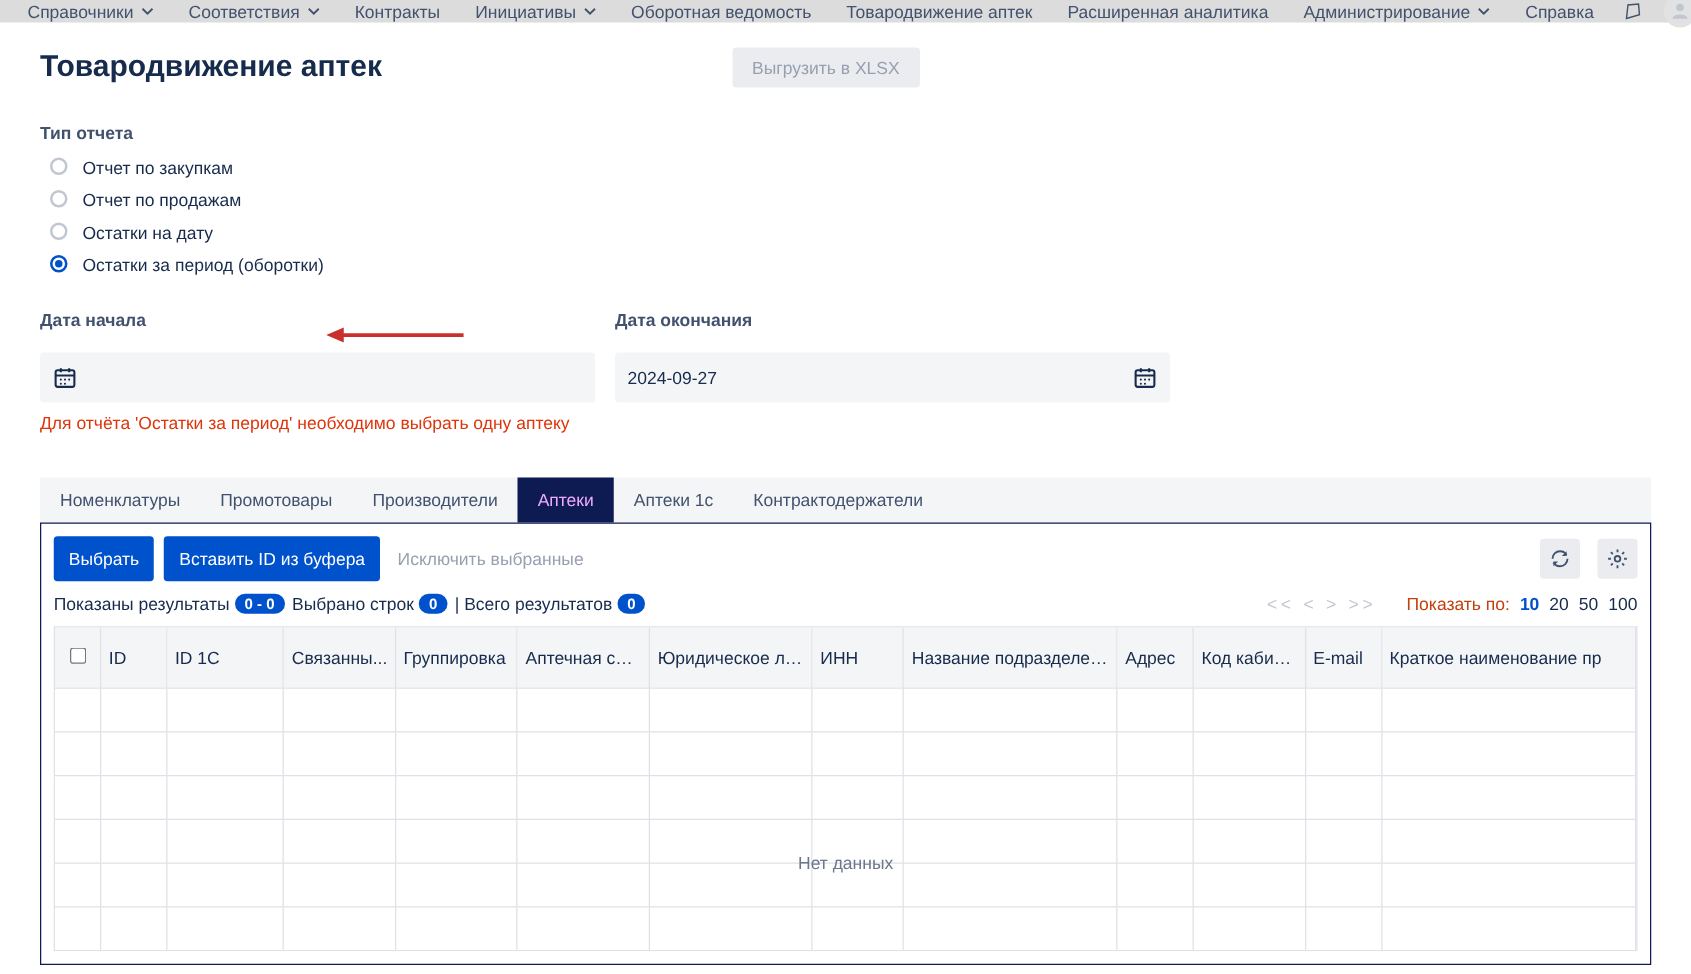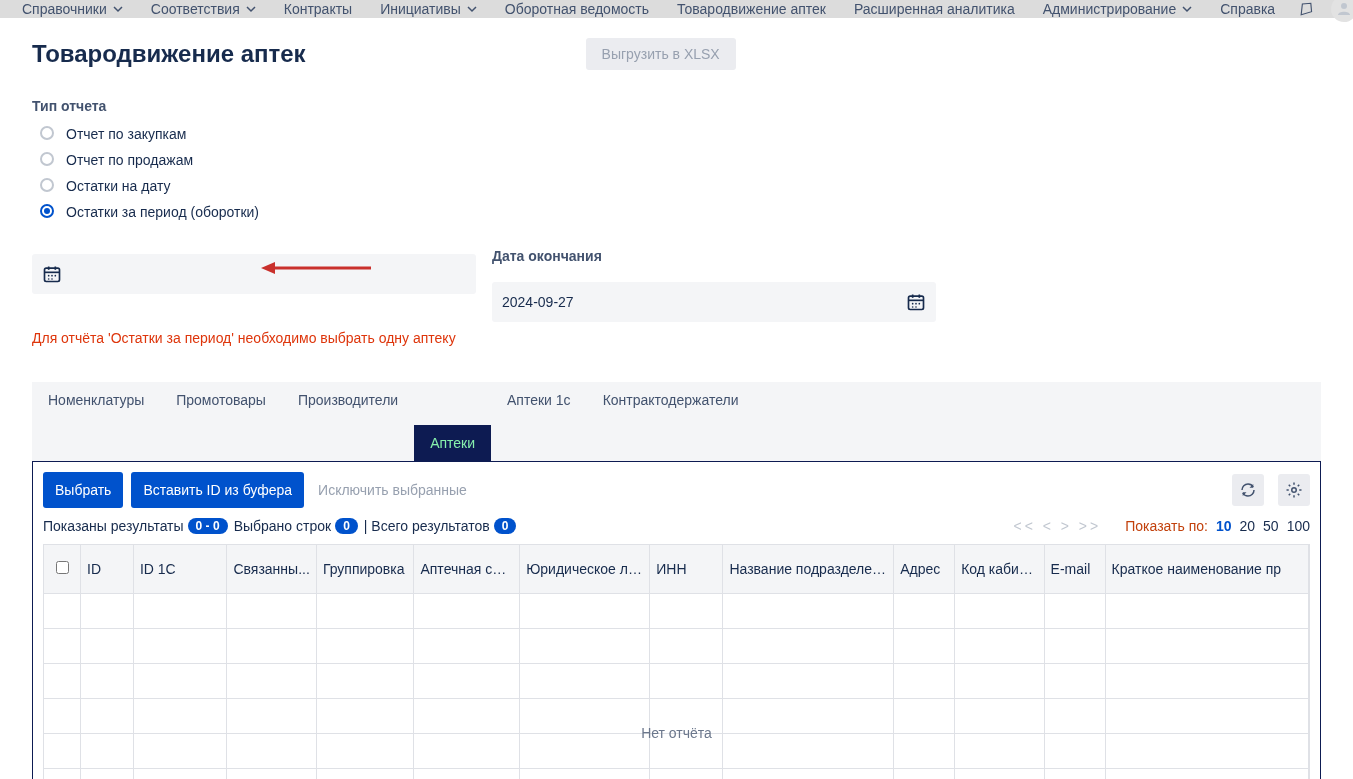--- a/index.html
+++ b/index.html
@@ -37,21 +37,21 @@
     .date-input-wrap { display: flex; align-items: center; background: #f4f5f7; height: 40px; padding: 0 10px; margin-top: 6px; border-radius: 3px; }
     .date-input { flex: 1; border: none; background: transparent; font-size: 14px; color: #172b4d; outline: none; }
     .cal-icon { display: flex; cursor: pointer; }
 
     
     .annotation-arrow { position: absolute; left: 261px; top: 260px; }
 
     
     .tabs-row { display: flex; background: #f4f5f7; margin-top: 36px; }
     .tab { padding: 10px 16px; color: #42526e; font-weight: 400; cursor: pointer; }
-    .tab.active { background: #0d1b52; color: #86efac; margin-top: 43px; }
+    .tab.active { background: #0d1b52; color: #f0abfc; }
 
     
     .panel { border: 1px solid #0d1b52; padding: 10px; }
     .panel-actions { display: flex; align-items: center; margin-bottom: 10px; }
     .btn-primary { background: #0052cc; color: #fff; border: none; padding: 10px 12px; border-radius: 3px; font-size: 14px; cursor: pointer; margin-right: 8px; }
     .btn-disabled-text { color: #97a0af; font-size: 14px; margin-left: 6px; }
     .panel-actions-right { margin-left: auto; display: flex; gap: 14px; }
     .icon-btn { width: 32px; height: 32px; background: #ebecf0; border-radius: 3px; display: flex; align-items: center; justify-content: center; cursor: pointer; }
 
     
@@ -170,20 +170,21 @@
       <label>Остатки на дату</label>
     </div>
     <div class="radio-item">
       <input type="radio" name="rt" checked="" style="">
       <label>Остатки за период (оборотки)</label>
     </div>
   </div>
 
   <div class="date-row">
     <div class="date-block">
+      <div class="section-label">Дата начала</div>
       <div class="date-input-wrap">
         <span class="cal-icon">
           <svg width="20" height="20" viewBox="0 0 24 24">
               <rect x="3" y="5" width="18" height="16" rx="2" stroke="#172b4d" stroke-width="2" fill="none"></rect>
               <line x1="3" y1="10" x2="21" y2="10" stroke="#172b4d" stroke-width="2"></line>
               <line x1="8" y1="3" x2="8" y2="7" stroke="#172b4d" stroke-width="2"></line>
               <line x1="16" y1="3" x2="16" y2="7" stroke="#172b4d" stroke-width="2"></line>
               <circle cx="8" cy="14" r="1" fill="#172b4d"></circle>
               <circle cx="12" cy="14" r="1" fill="#172b4d"></circle>
               <circle cx="16" cy="14" r="1" fill="#172b4d"></circle>
@@ -392,16 +393,16 @@
               <td></td>
               <td></td>
               <td></td>
               <td></td>
               <td></td>
               <td></td>
               <td></td>
             </tr>
         </tbody>
       </table>
-      <div class="no-data-overlay">Нет отчёта</div>
+      <div class="no-data-overlay">Нет данных</div>
     </div>
   </div>
 </div>
 
 </body></html>

